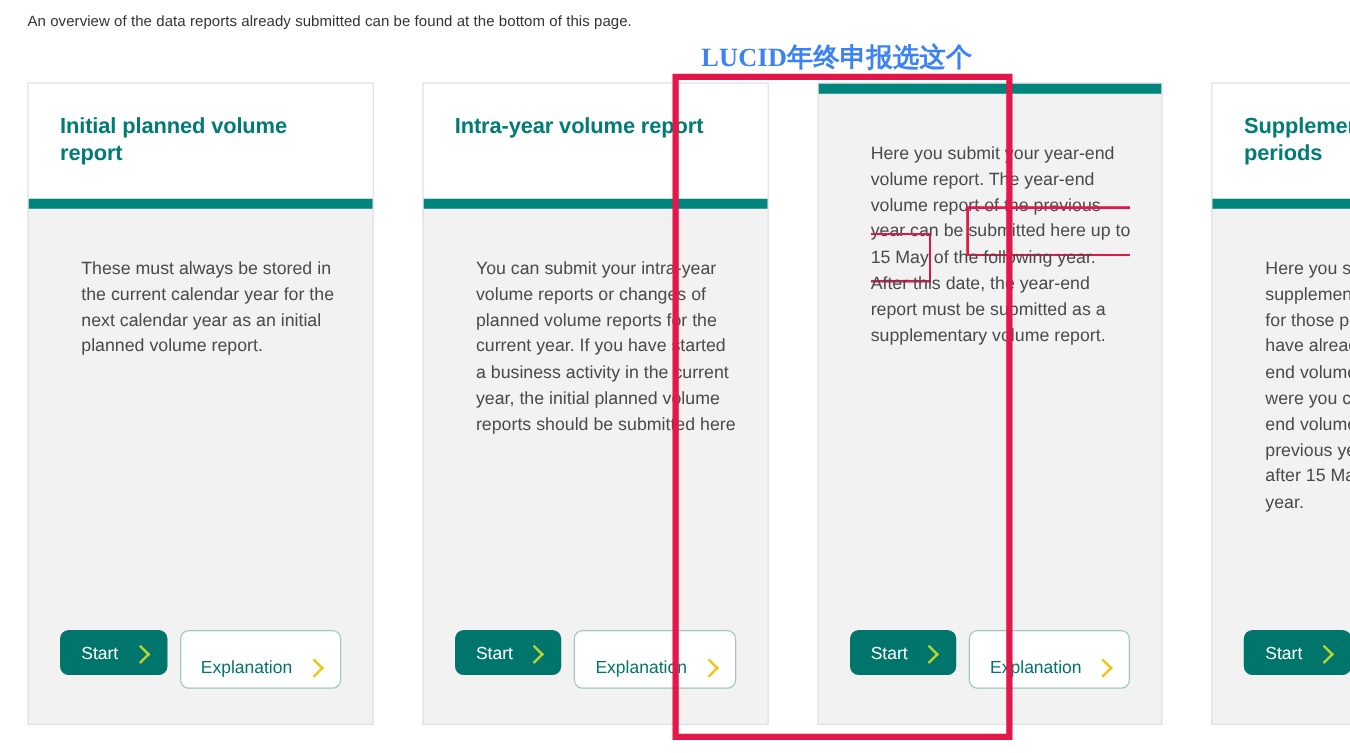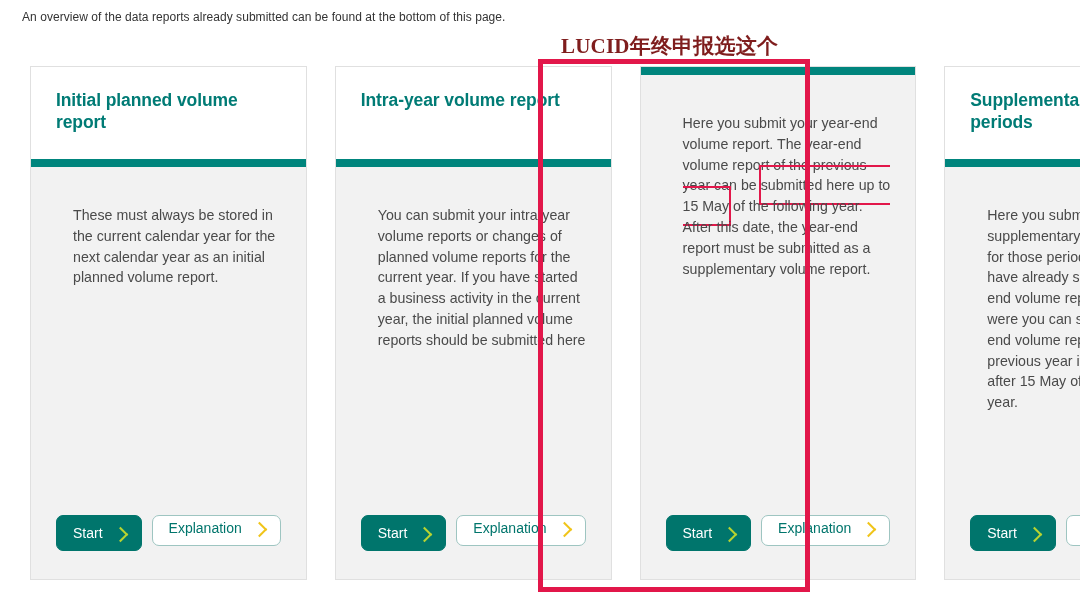--- a/index.html
+++ b/index.html
@@ -27,45 +27,45 @@
   }
 
   
   .annotation-label {
     position: absolute;
     left: 561px;
     top: 32px;
     font-family: "Liberation Serif", serif;
     font-size: 21px;
     font-weight: 700;
-    color: #7f1d1d;
+    color: #3b82f6;
     white-space: nowrap;
     letter-spacing: 0.2px;
   }
   .annotation-box {
     position: absolute;
     left: 538px;
     top: 59px;
     width: 272px;
     height: 533px;
     border: 5px solid #e2174a;
     box-sizing: border-box;
     pointer-events: none;
     z-index: 5;
   }
 
   
   .cards {
     position: absolute;
-    left: 30px;
+    left: 22px;
     top: 66px;
     width: 1036px;
     height: 514px;
     display: flex;
-    gap: 28px;
+    gap: 39px;
   }
   .card {
     flex: 1 1 0;
     background: #f2f2f2;
     border: 1px solid #e0e0e0;
     box-sizing: border-box;
     display: flex;
     flex-direction: column;
     position: relative;
   }
@@ -121,21 +121,21 @@
   .btn-start {
     background: #00756c;
     color: #ffffff;
     border: 1px solid #00756c;
     padding: 9px 15px 9px 16px;
   }
   .btn-explanation {
     background: #ffffff;
     color: #00756c;
     border: 1px solid #9ec5c1;
-    padding: 4px 15px 9px 16px;
+    padding: 20px 15px 9px 16px;
   }
   .chev {
     display: inline-block;
     width: 9px;
     height: 9px;
     border-right: 2.4px solid #f0c419;
     border-top: 2.4px solid #f0c419;
     transform: rotate(45deg);
     position: relative;
     top: 1px;

